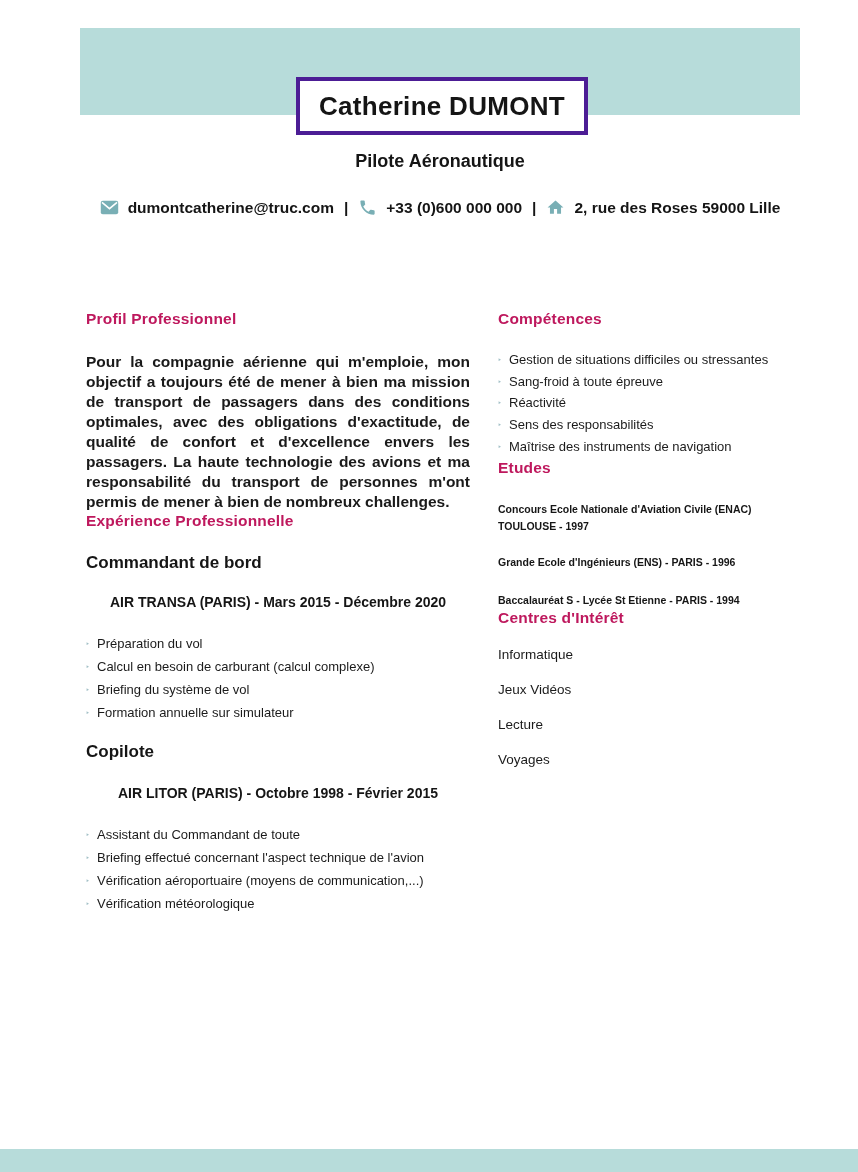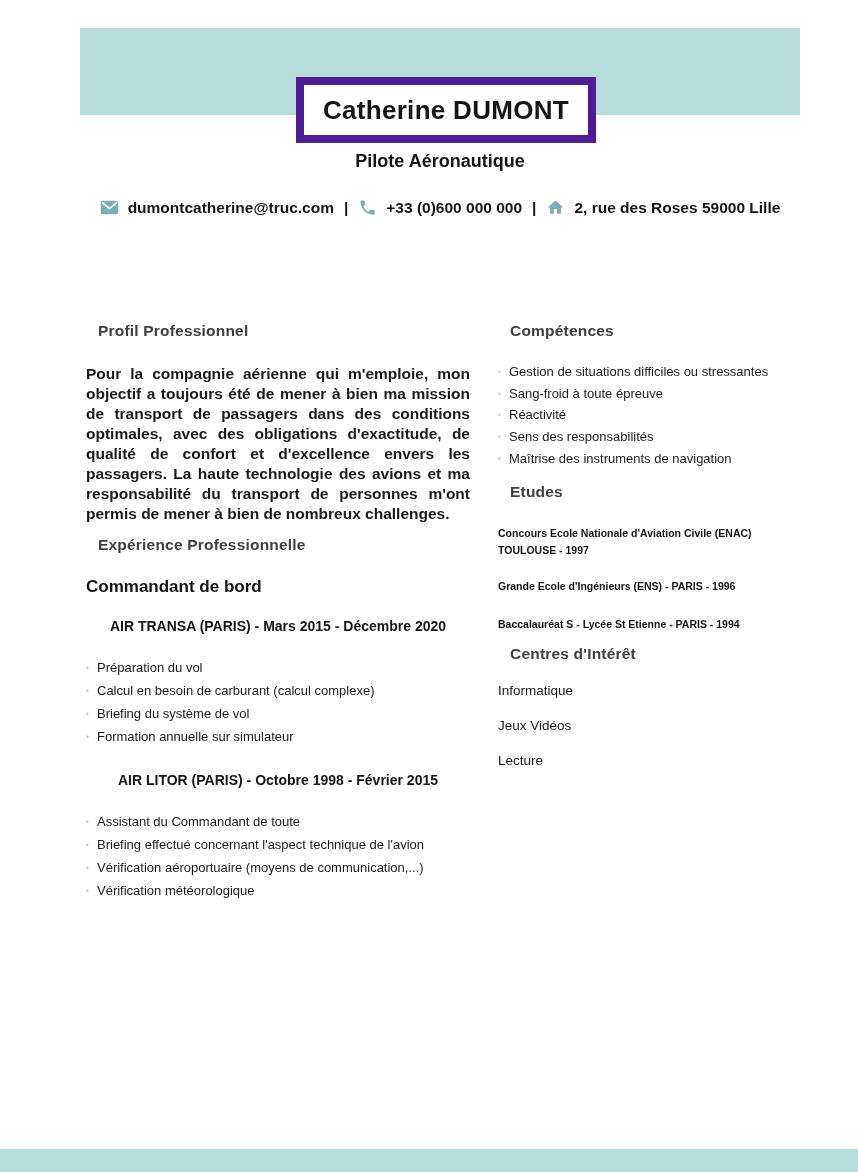--- a/index.html
+++ b/index.html
@@ -5,21 +5,21 @@
   html,body { margin:0; padding:0; background:#ffffff; }
   .page {
     position:relative; width:858px; height:1172px; background:#ffffff;
     font-family:"Liberation Sans", sans-serif; color:#1b1b1b; overflow:hidden;
   }
   .band-top   { position:absolute; left:80px; top:28px; width:720px; height:87px; background:#b7dcda; }
   .band-bottom{ position:absolute; left:0; top:1149px; width:858px; height:23px; background:#b7dcda; }
 
   .name-box {
     position:absolute; left:296px; top:77px; width:284px; height:50px;
-    background:#ffffff; border:8px solid #4c1d95;
+    background:#ffffff; border:4px solid #4c1d95;
     display:flex; align-items:center; justify-content:center;
   }
   .name-box h1 { margin:0; font-size:26px; font-weight:bold; letter-spacing:.3px; color:#151515; }
 
   .job-title {
     position:absolute; left:80px; top:151px; width:720px;
     text-align:center; font-size:18px; font-weight:bold; color:#151515;
   }
 
   .contact {
@@ -27,21 +27,21 @@
     display:flex; justify-content:center; align-items:center;
     font-size:15.5px; font-weight:bold; color:#151515; white-space:nowrap;
   }
   .contact .icon { display:inline-flex; margin-right:9px; color:#79afb5; }
   .contact .icon svg { width:19px; height:19px; display:block; }
   .contact .sep { margin:0 10px; }
 
   .col-left  { position:absolute; left:86px;  top:310px; width:384px; }
   .col-right { position:absolute; left:498px; top:310px; width:318px; }
 
-  h2.section { margin:12px; font-size:15.5px; font-weight:bold; color:#404040; letter-spacing:.2px; }
+  h2.section { margin:0; font-size:15.5px; font-weight:bold; color:#be185d; letter-spacing:.2px; }
 
   .profile-text {
     margin:24px 0 0 0; font-size:15.5px; font-weight:bold;
     line-height:20px; text-align:justify; color:#1a1a1a;
   }
 
   .h-exp      { margin-top:53px; }
   .job-t      { margin:0; font-size:17px; font-weight:bold; color:#151515; }
   .job-t1     { margin-top:23px; }
   .job-t2     { margin-top:17px; }
@@ -123,20 +123,21 @@
       <li>
           <span class="blt">‣</span>
           <span>Briefing du système de vol</span>
         </li>
       <li>
           <span class="blt">‣</span>
           <span>Formation annuelle sur simulateur</span>
         </li>
     </ul>
 
+    <div class="job-t job-t2">Copilote</div>
     <div class="company company2">AIR LITOR (PARIS) - Octobre 1998 - Février 2015</div>
     <ul class="blist">
       <li>
           <span class="blt">‣</span>
           <span>Assistant du Commandant de toute</span>
         </li>
       <li>
           <span class="blt">‣</span>
           <span>Briefing effectué concernant l'aspect technique de l'avion</span>
         </li>
@@ -185,15 +186,16 @@
       <div>Grande Ecole d'Ingénieurs (ENS) - PARIS - 1996</div>
     </div>
     <div class="edu edu3">
       <div>Baccalauréat S - Lycée St Etienne - PARIS - 1994</div>
     </div>
 
     <h2 class="section h-interets">Centres d'Intérêt</h2>
     <div class="interest interest1">Informatique</div>
     <div class="interest">Jeux Vidéos</div>
     <div class="interest">Lecture</div>
+    <div class="interest">Voyages</div>
   </div>
 
 </div>
 
 </body></html>

